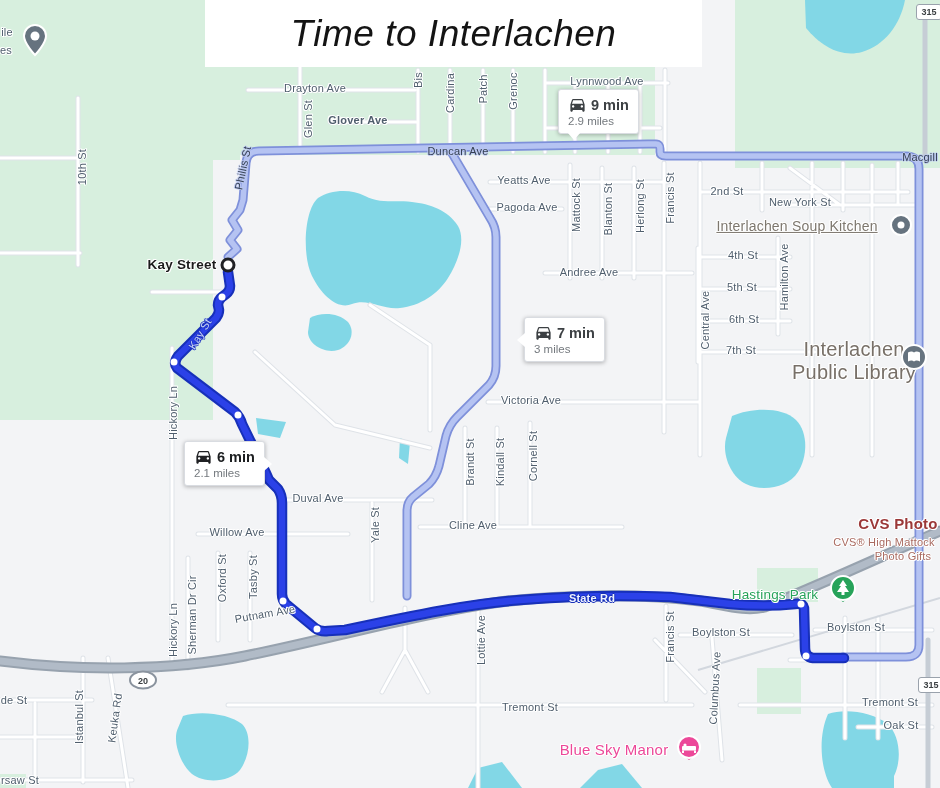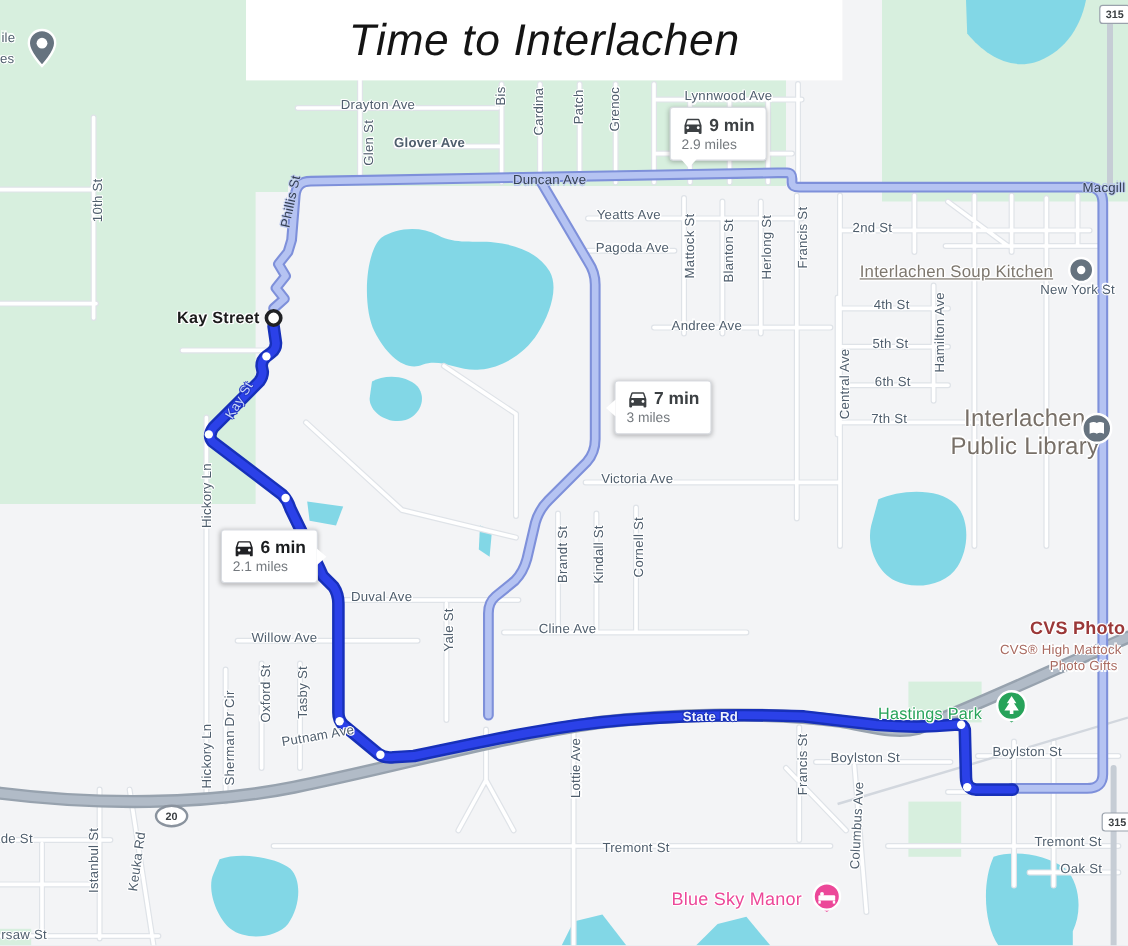--- a/index.html
+++ b/index.html
@@ -54,21 +54,21 @@
   .banner span{font-size:37px;font-style:italic;font-weight:500;color:#141414;letter-spacing:.5px;}
 
   
   .bubble{position:absolute;background:#ffffff;border:1px solid #d9dce1;border-radius:3px;
           padding:5px 9px 6px 9px;box-shadow:0 1px 4px rgba(0,0,0,.28);min-width:60px;}
   .bubble .row{display:flex;align-items:center;gap:4px;}
   .bubble .dur{font-size:14.5px;font-weight:bold;color:#3c4043;}
   .bubble .dist{font-size:11.5px;color:#74797e;margin-top:1px;}
   .bubble.selected .dur{color:#1b1d1f;}
   #bubble-9{left:558px;top:89px;}
-  #bubble-7{left:512px;top:317px;}
+  #bubble-7{left:524px;top:317px;}
   #bubble-6{left:184px;top:441px;}
   .ptr-down{position:absolute;bottom:-7px;left:8px;width:0;height:0;
             border-left:7px solid transparent;border-right:7px solid transparent;border-top:8px solid #fff;}
   .ptr-left{position:absolute;left:-8px;top:50%;margin-top:-7px;width:0;height:0;
             border-top:7px solid transparent;border-bottom:7px solid transparent;border-right:8px solid #fff;}
   .ptr-right{position:absolute;right:-8px;top:50%;margin-top:-7px;width:0;height:0;
             border-top:7px solid transparent;border-bottom:7px solid transparent;border-left:8px solid #fff;}
 </style>
 </head>
 <body>
@@ -149,21 +149,21 @@
       <div class="lbl " style="left: 607px; top: 81px; transform: translate(-50%, -50%) rotate(0deg);">Lynnwood Ave</div>
       <div class="lbl onroute-dark" style="left: 458px; top: 151px; transform: translate(-50%, -50%) rotate(0deg);">Duncan Ave</div>
       <div class="lbl onroute-dark" style="left: 243px; top: 168px; transform: translate(-50%, -50%) rotate(-78deg);">Phillis St</div>
       <div class="lbl " style="left: 524px; top: 180px; transform: translate(-50%, -50%) rotate(0deg);">Yeatts Ave</div>
       <div class="lbl " style="left: 527px; top: 207px; transform: translate(-50%, -50%) rotate(0deg);">Pagoda Ave</div>
       <div class="lbl " style="left: 576px; top: 205px; transform: translate(-50%, -50%) rotate(-90deg);">Mattock St</div>
       <div class="lbl " style="left: 608px; top: 209px; transform: translate(-50%, -50%) rotate(-90deg);">Blanton St</div>
       <div class="lbl " style="left: 640px; top: 206px; transform: translate(-50%, -50%) rotate(-90deg);">Herlong St</div>
       <div class="lbl " style="left: 670px; top: 198px; transform: translate(-50%, -50%) rotate(-90deg);">Francis St</div>
       <div class="lbl " style="left: 727px; top: 191px; transform: translate(-50%, -50%) rotate(0deg);">2nd St</div>
-      <div class="lbl " style="left: 898px; top: 202px; transform: translate(-50%, -50%) rotate(0deg); margin-top: 40px;">New York St</div>
+      <div class="lbl " style="left: 800px; top: 202px; transform: translate(-50%, -50%) rotate(0deg);">New York St</div>
       <div class="lbl poi" style="left: 797px; top: 226px; transform: translate(-50%, -50%) rotate(0deg); text-decoration: underline;">Interlachen Soup Kitchen</div>
       <div class="lbl " style="left: 743px; top: 255px; transform: translate(-50%, -50%) rotate(0deg);">4th St</div>
       <div class="lbl " style="left: 742px; top: 287px; transform: translate(-50%, -50%) rotate(0deg);">5th St</div>
       <div class="lbl " style="left: 744px; top: 319px; transform: translate(-50%, -50%) rotate(0deg);">6th St</div>
       <div class="lbl " style="left: 741px; top: 350px; transform: translate(-50%, -50%) rotate(0deg);">7th St</div>
       <div class="lbl " style="left: 705px; top: 320px; transform: translate(-50%, -50%) rotate(-90deg);">Central Ave</div>
       <div class="lbl " style="left: 784px; top: 277px; transform: translate(-50%, -50%) rotate(-90deg);">Hamilton Ave</div>
       <div class="lbl poi-lg" style="left: 854px; top: 361px; transform: translate(-50%, -50%) rotate(0deg);">Interlachen
 Public Library</div>
       <div class="lbl " style="left: 589px; top: 272px; transform: translate(-50%, -50%) rotate(0deg);">Andree Ave</div>

